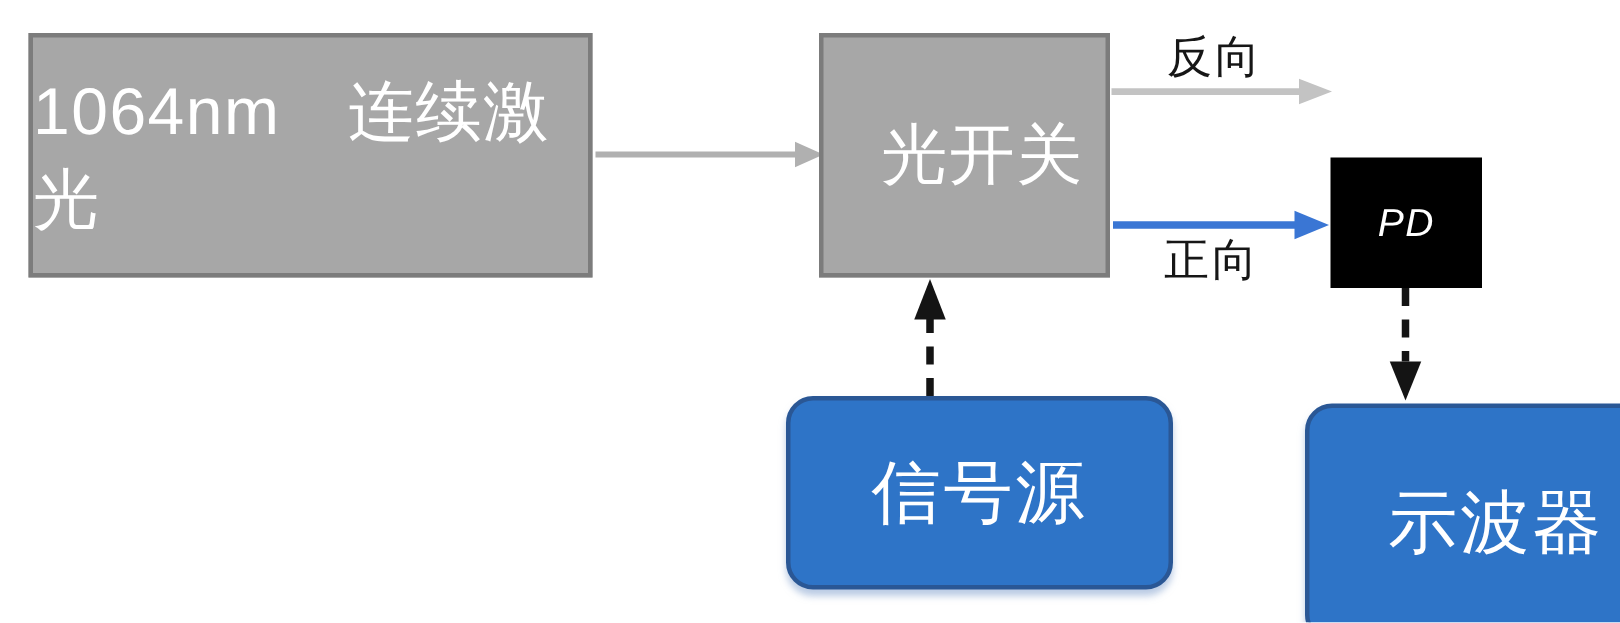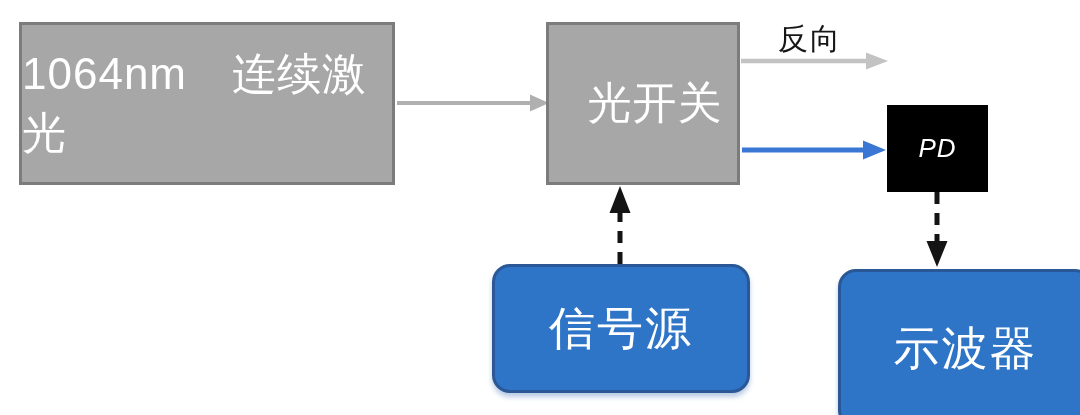--- a/index.html
+++ b/index.html
@@ -15,20 +15,21 @@
   .laser-box{left:19px;top:22px;width:376px;height:163px;}
   .switch-box{left:546px;top:22px;width:194px;height:163px;padding-left:24px;}
   .pd-box{
     left:887px;top:105px;width:101px;height:87px;background:var(--pd-black);
     color:var(--node-text);font-size:26px;letter-spacing:1px;font-style:italic;
   }
   .blue-box{
     background:var(--box-blue);border:3px solid var(--box-blue-border);border-radius:18px;
     color:var(--node-text);font-size:46px;letter-spacing:2px;
     box-shadow:0 4px 5px rgba(130,160,205,.55);
+    margin-left:32px;
   }
   .signal-box{left:492px;top:264px;width:258px;height:129px;}
   .scope-box{left:838px;top:269px;width:255px;height:159px;}
   .edge-label{
     position:absolute;color:var(--label-text);font-size:30px;line-height:1;
     letter-spacing:2px;white-space:nowrap;text-align:center;
   }
   .reverse-label{left:778px;top:24px;}
   .forward-label{left:776px;top:159px;}
   svg.wires{position:absolute;left:0;top:0;width:1080px;height:415px;pointer-events:none;}
@@ -93,15 +94,16 @@
 
   <div class="node blue-box signal-box">
     <span>信号源</span>
   </div>
 
   <div class="node blue-box scope-box">
     <span>示波器</span>
   </div>
 
   <div class="edge-label reverse-label">反向</div>
+  <div class="edge-label forward-label">正向</div>
 
 
 </div>
 
 </body></html>

